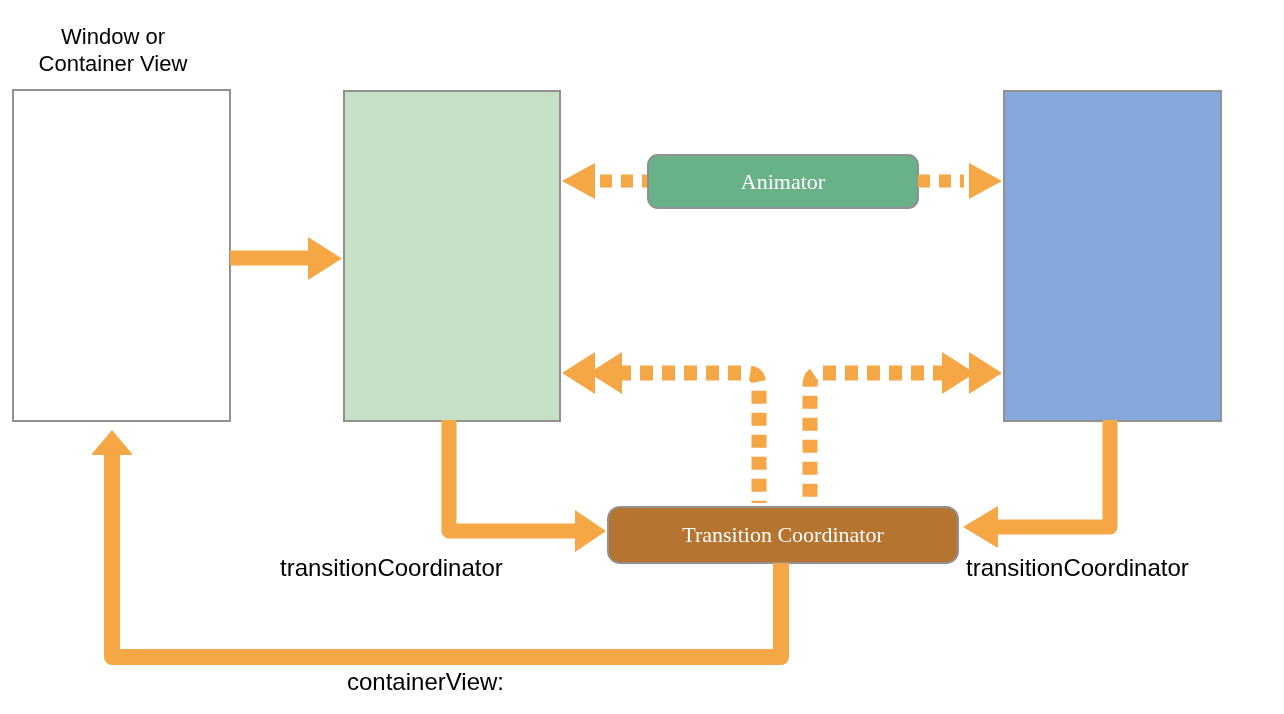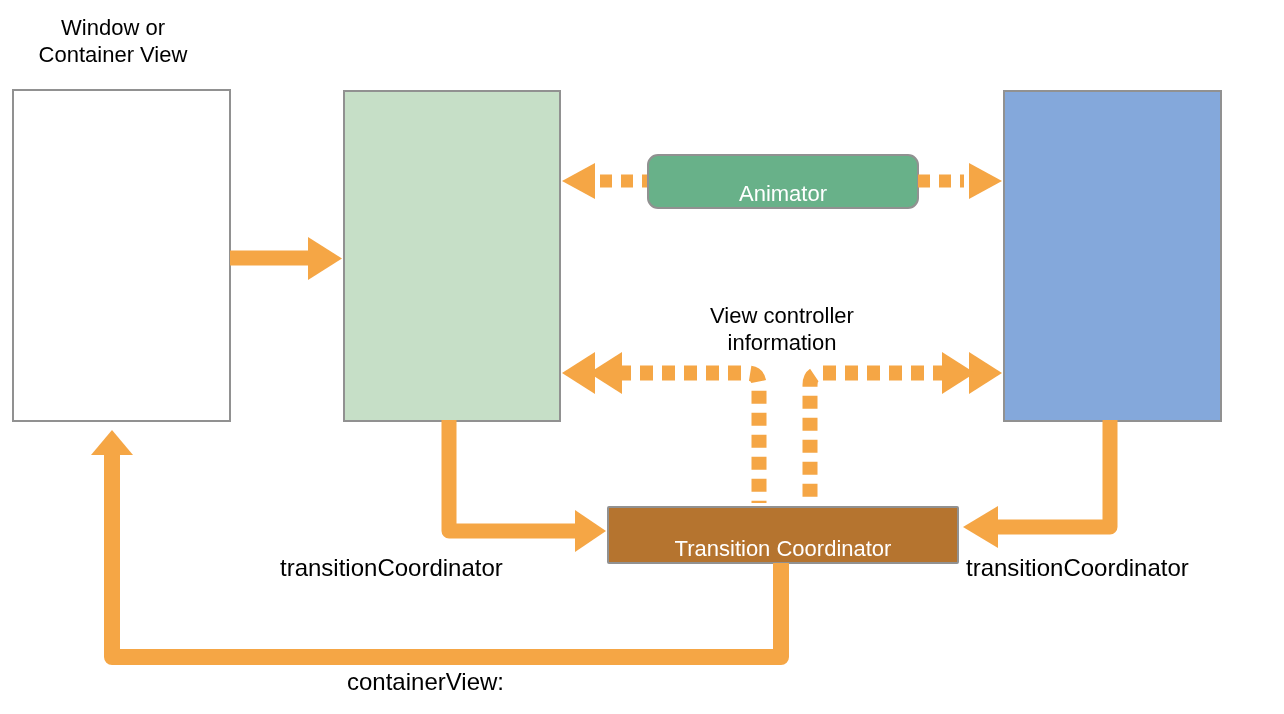--- a/index.html
+++ b/index.html
@@ -16,48 +16,49 @@
     overflow: hidden;
   }
   .label {
     position: absolute;
     color: var(--label-text, #000);
     text-align: center;
     white-space: pre-line;
     font-size: 22px;
     line-height: 27px;
   }
-  .window-label { left: 0px; top: 14px; width: 226px; text-align: center; }
+  .window-label { left: 0px; top: 23px; width: 226px; text-align: center; }
   .vc-info-label { left: 632px; top: 302px; width: 300px; }
   .box {
     position: absolute;
     border: 2px solid var(--box-border-gray, #919191);
     box-sizing: border-box;
   }
   .window-box { left: 12px; top: 89px; width: 219px; height: 333px; background: var(--window-box-fill, #fff); }
   .green-box  { left: 343px; top: 90px; width: 218px; height: 332px; background: var(--green-box-fill, #c6dfc7); }
   .blue-box   { left: 1003px; top: 90px; width: 219px; height: 332px; background: var(--blue-box-fill, #84a8db); }
   .pill {
     position: absolute;
     border: 2px solid var(--box-border-gray, #8a8a8a);
     box-sizing: border-box;
     display: flex;
-    align-items: flex-end;
+    align-items: center;
     justify-content: center;
     color: var(--pill-text, #fff);
     font-size: 22px;
+    font-family: Liberation Serif, serif;
   }
   .animator-pill {
     left: 647px; top: 154px; width: 272px; height: 55px;
     border-radius: 11px;
     background: var(--animator-fill, #68b189);
   }
   .coordinator-pill {
     left: 607px; top: 506px; width: 352px; height: 58px;
-    border-radius: 2px;
+    border-radius: 13px;
     background: var(--coordinator-fill, #b5742f);
   }
   .code-label {
     position: absolute;
     font-family: Liberation Sans, sans-serif;
     font-size: 24px;
     color: var(--label-text, #000);
     white-space: nowrap;
   }
   .tc-left  { left: 280px; top: 554px; }
@@ -98,22 +99,20 @@
   <div class="box blue-box"></div>
 
   <div class="pill animator-pill">
     <span>Animator</span>
   </div>
 
   <div class="pill coordinator-pill">
     <span>Transition Coordinator</span>
   </div>
 
-  <div class="label vc-info-label">View controller
-information</div>
 
   <div class="code-label tc-left">transitionCoordinator</div>
 
   <div class="code-label tc-right">transitionCoordinator</div>
 
   <div class="code-label container-view">containerView:</div>
 
   <svg class="arrow-layer" width="1284" height="714" viewBox="0 0 1284 714">
 
     <g>

